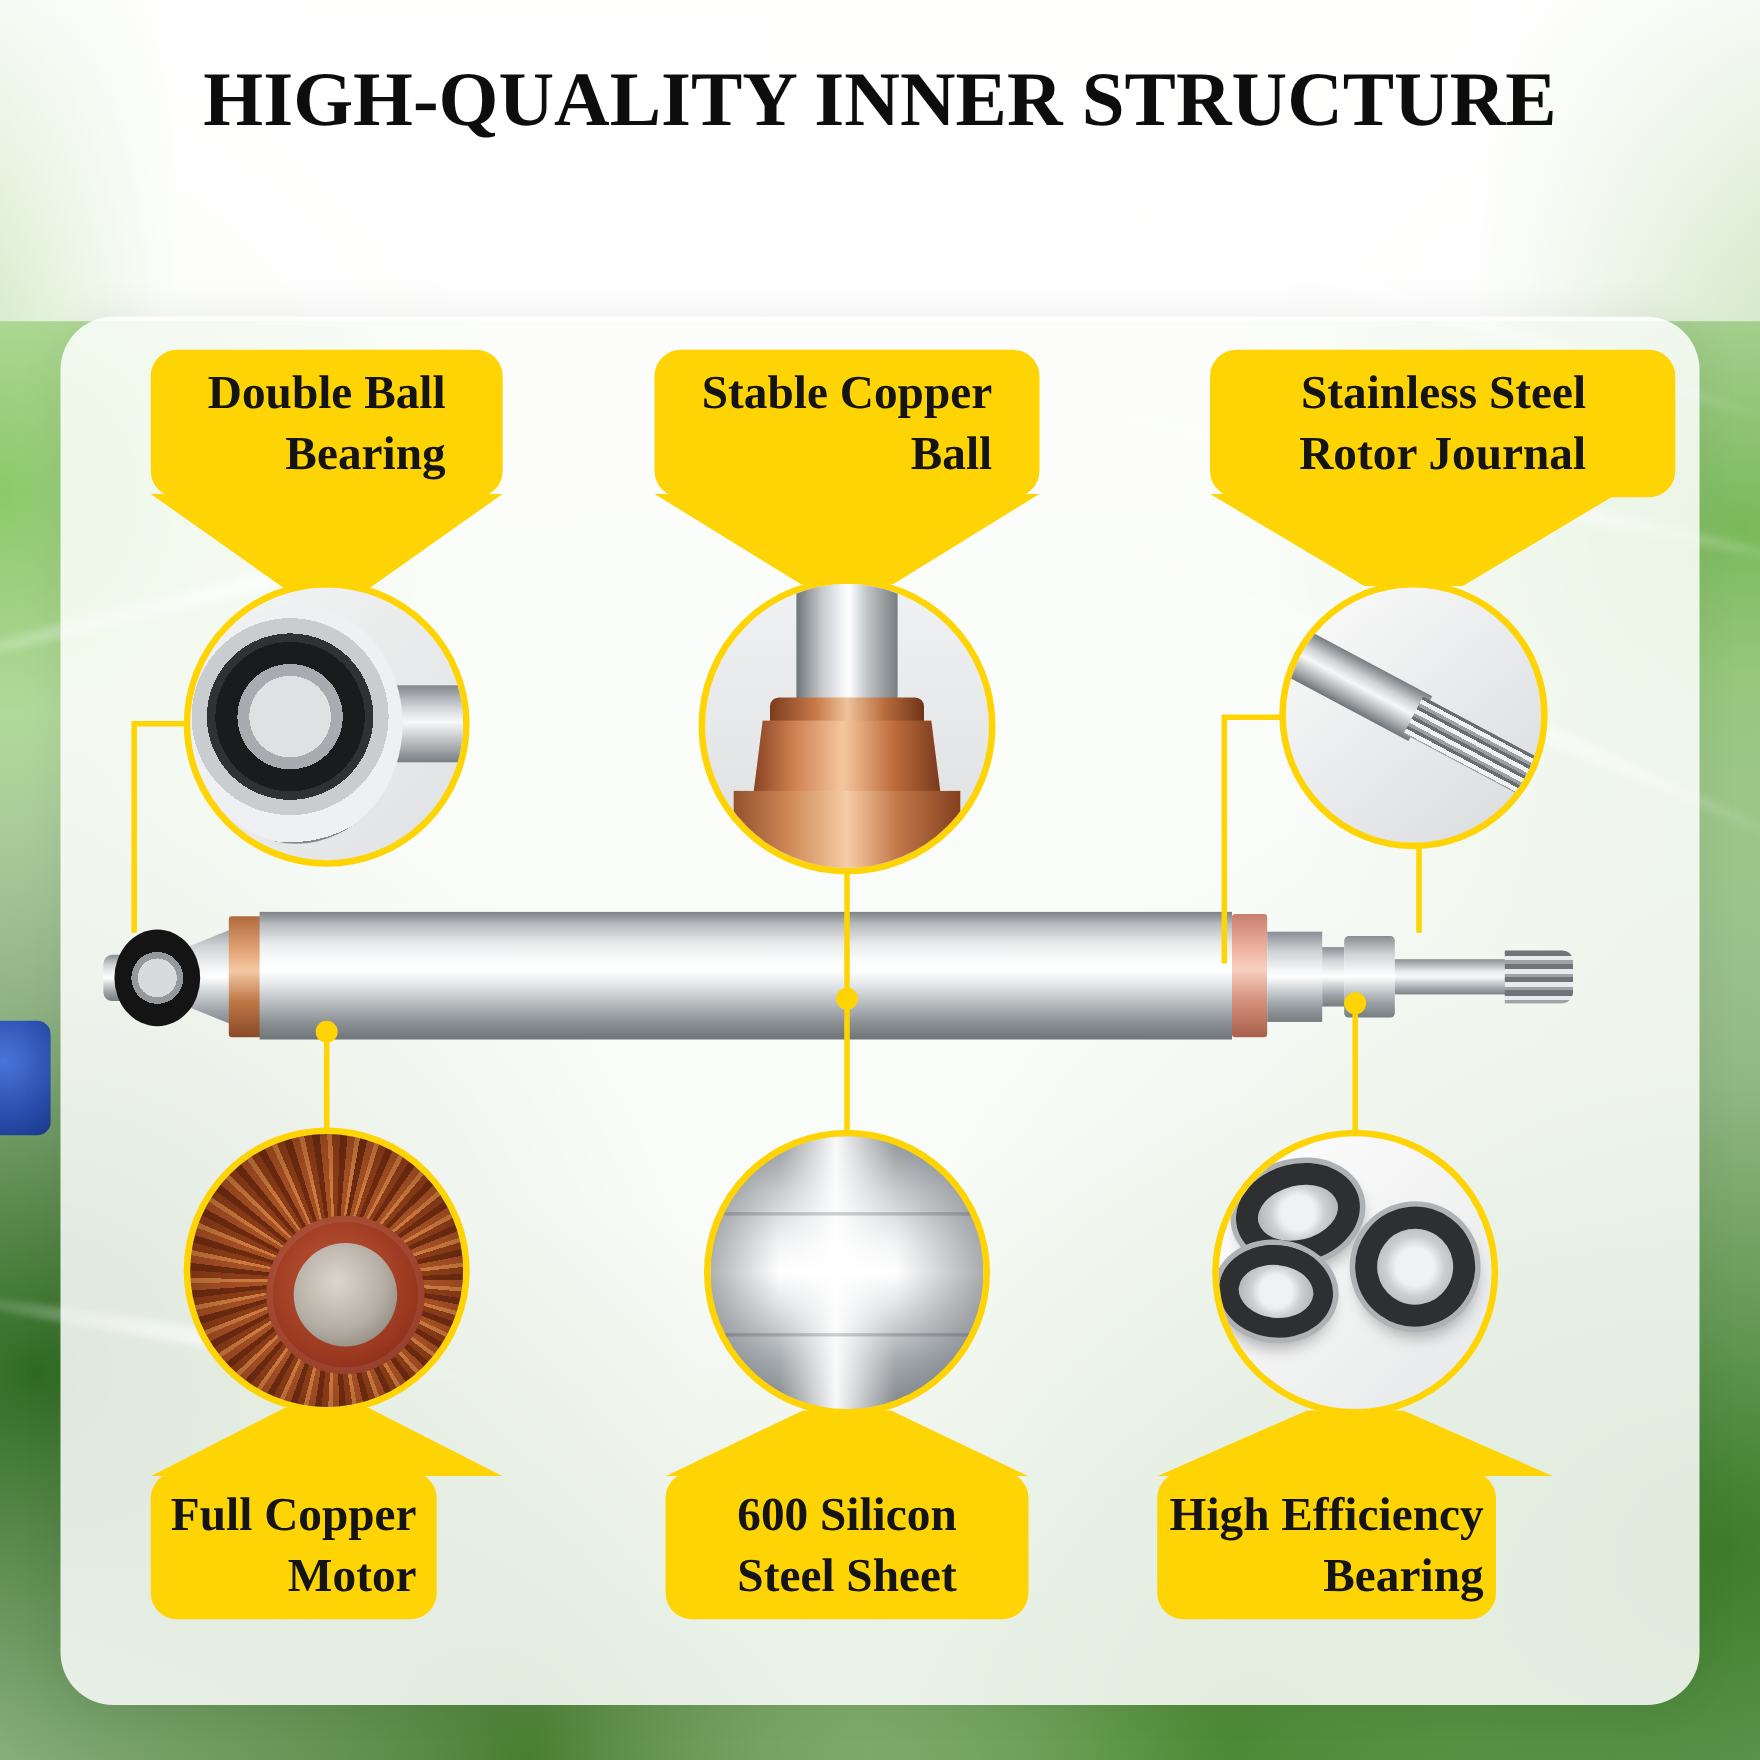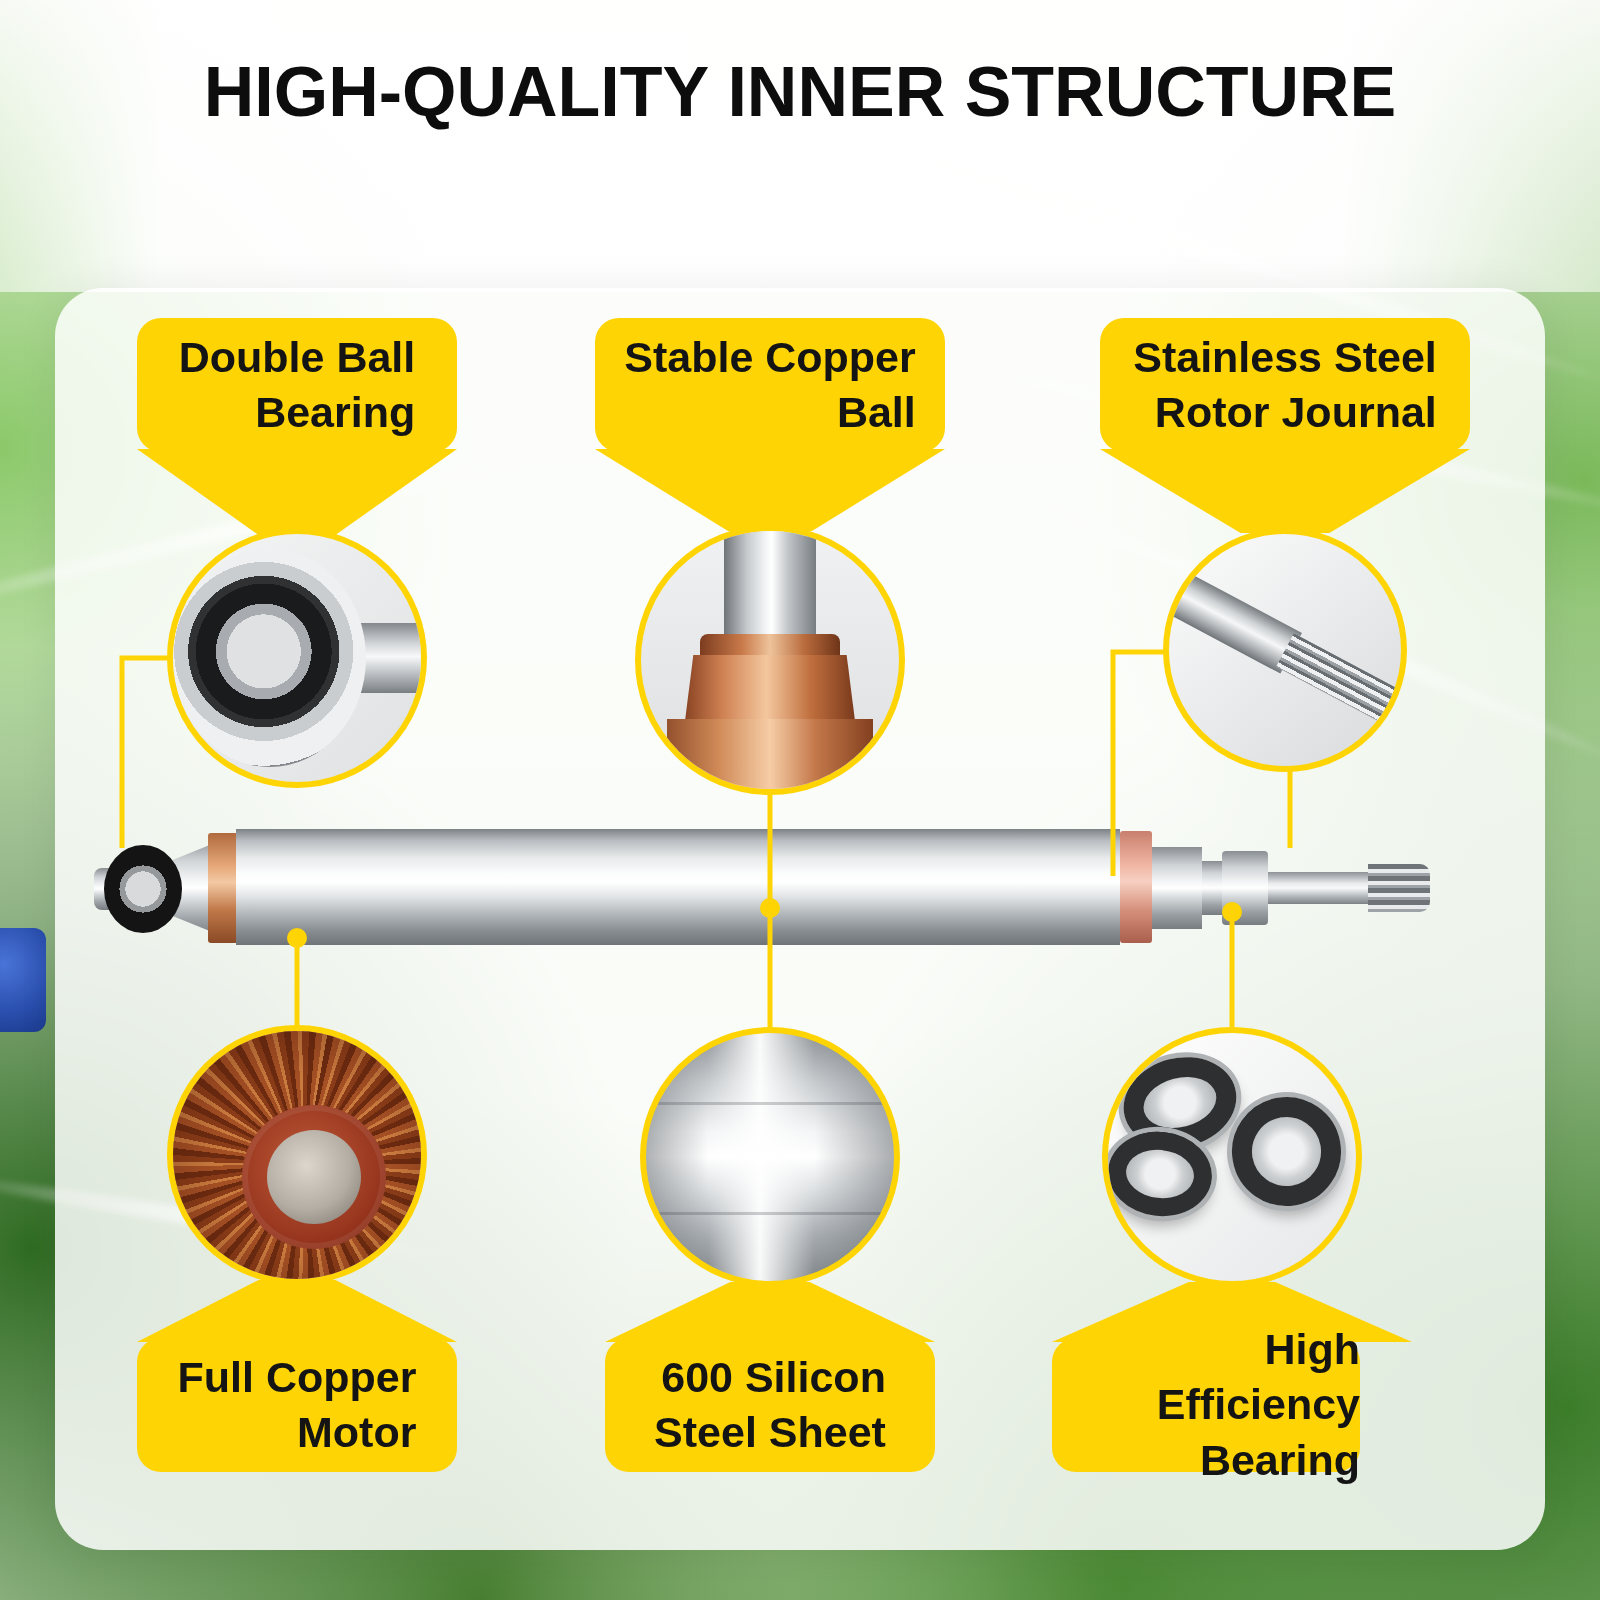--- a/index.html
+++ b/index.html
@@ -1,20 +1,20 @@
 <!DOCTYPE html>
 <html style="--accent-yellow: #FFD404; --text-black: #111111; --copper: #C0703F; --steel-light: #F2F4F5; --steel-dark: #6A6F74; --background-green: #5A9440;"><head>
 <meta charset="utf-8">
 <style>
   * { margin:0; padding:0; box-sizing:border-box; }
   html,body { background:#e8f0e4; }
   body { font-family:"Liberation Sans", sans-serif; }
 
   .canvas { position:relative; width:1600px; height:1600px; overflow:hidden;
-    background:#b91c1c; }
+    background:#b91c1c;font-family:Liberation Serif, serif; }
 
   
   .bg-green { position:absolute; inset:0; z-index:0; background:
     radial-gradient(circle at 2% 78%, #2f6b22 0%, rgba(47,107,34,0) 30%),
     radial-gradient(circle at 98% 88%, #3c7d2a 0%, rgba(60,125,42,0) 38%),
     radial-gradient(circle at 99% 30%, #7ab95a 0%, rgba(122,185,90,0) 26%),
     radial-gradient(circle at 0% 28%, #8cc96a 0%, rgba(140,201,106,0) 24%),
     radial-gradient(circle at 70% 99%, #55913c 0%, rgba(85,145,60,0) 30%),
     radial-gradient(circle at 30% 100%, #487f31 0%, rgba(72,127,49,0) 26%),
     linear-gradient(180deg, #f2f7ee 0%, #e2eeda 45%, #cfe3c4 100%); }
@@ -47,26 +47,26 @@
   
   .label { position:absolute; z-index:5; background:var(--accent-yellow, #FFD404);
     border-radius:24px; display:flex; align-items:center; justify-content:center; text-align:center; }
   .label span { font-size:43px; font-weight:bold; line-height:1.28; color:#141414; white-space:pre-line;text-align:right; }
   .funnel { position:absolute; z-index:5; background:var(--accent-yellow, #FFD404); }
   .fd { clip-path:polygon(0 0, 100% 0, 62% 100%, 38% 100%); }
   .fu { clip-path:polygon(38% 0, 62% 0, 100% 100%, 0 100%); }
 
   .lb-t1 { left:137px; top:318px; width:320px; height:134px; }
   .lb-t2 { left:595px; top:318px; width:350px; height:134px; }
-  .lb-t3 { left:1100px; top:318px; width:370px; height:134px; }
+  .lb-t3 { left:1100px; top:318px; width:423px; height:134px; }
   .f-t1 { left:137px; top:449px; width:320px; height:86px; }
   .f-t2 { left:595px; top:449px; width:350px; height:82px; }
   .f-t3 { left:1100px; top:449px; width:370px; height:84px; }
 
-  .lb-b1 { left:137px; top:1338px; width:320px; height:134px; }
+  .lb-b1 { left:137px; top:1338px; width:260px; height:134px; }
   .lb-b2 { left:605px; top:1338px; width:330px; height:134px; }
   .lb-b3 { left:1052px; top:1338px; width:308px; height:134px; }
   .f-b1 { left:137px; top:1280px; width:320px; height:62px; }
   .f-b2 { left:605px; top:1282px; width:330px; height:60px; }
   .f-b3 { left:1052px; top:1282px; width:360px; height:60px; }
 
   
   .circle { position:absolute; z-index:6; border-radius:50%; overflow:hidden;
     border:6px solid var(--accent-yellow, #FFD404); background:#f2f3f4; }
   .c1 { left:167px; top:528px; width:260px; height:260px; background:linear-gradient(135deg,#f4f5f5,#dfe1e2); }

